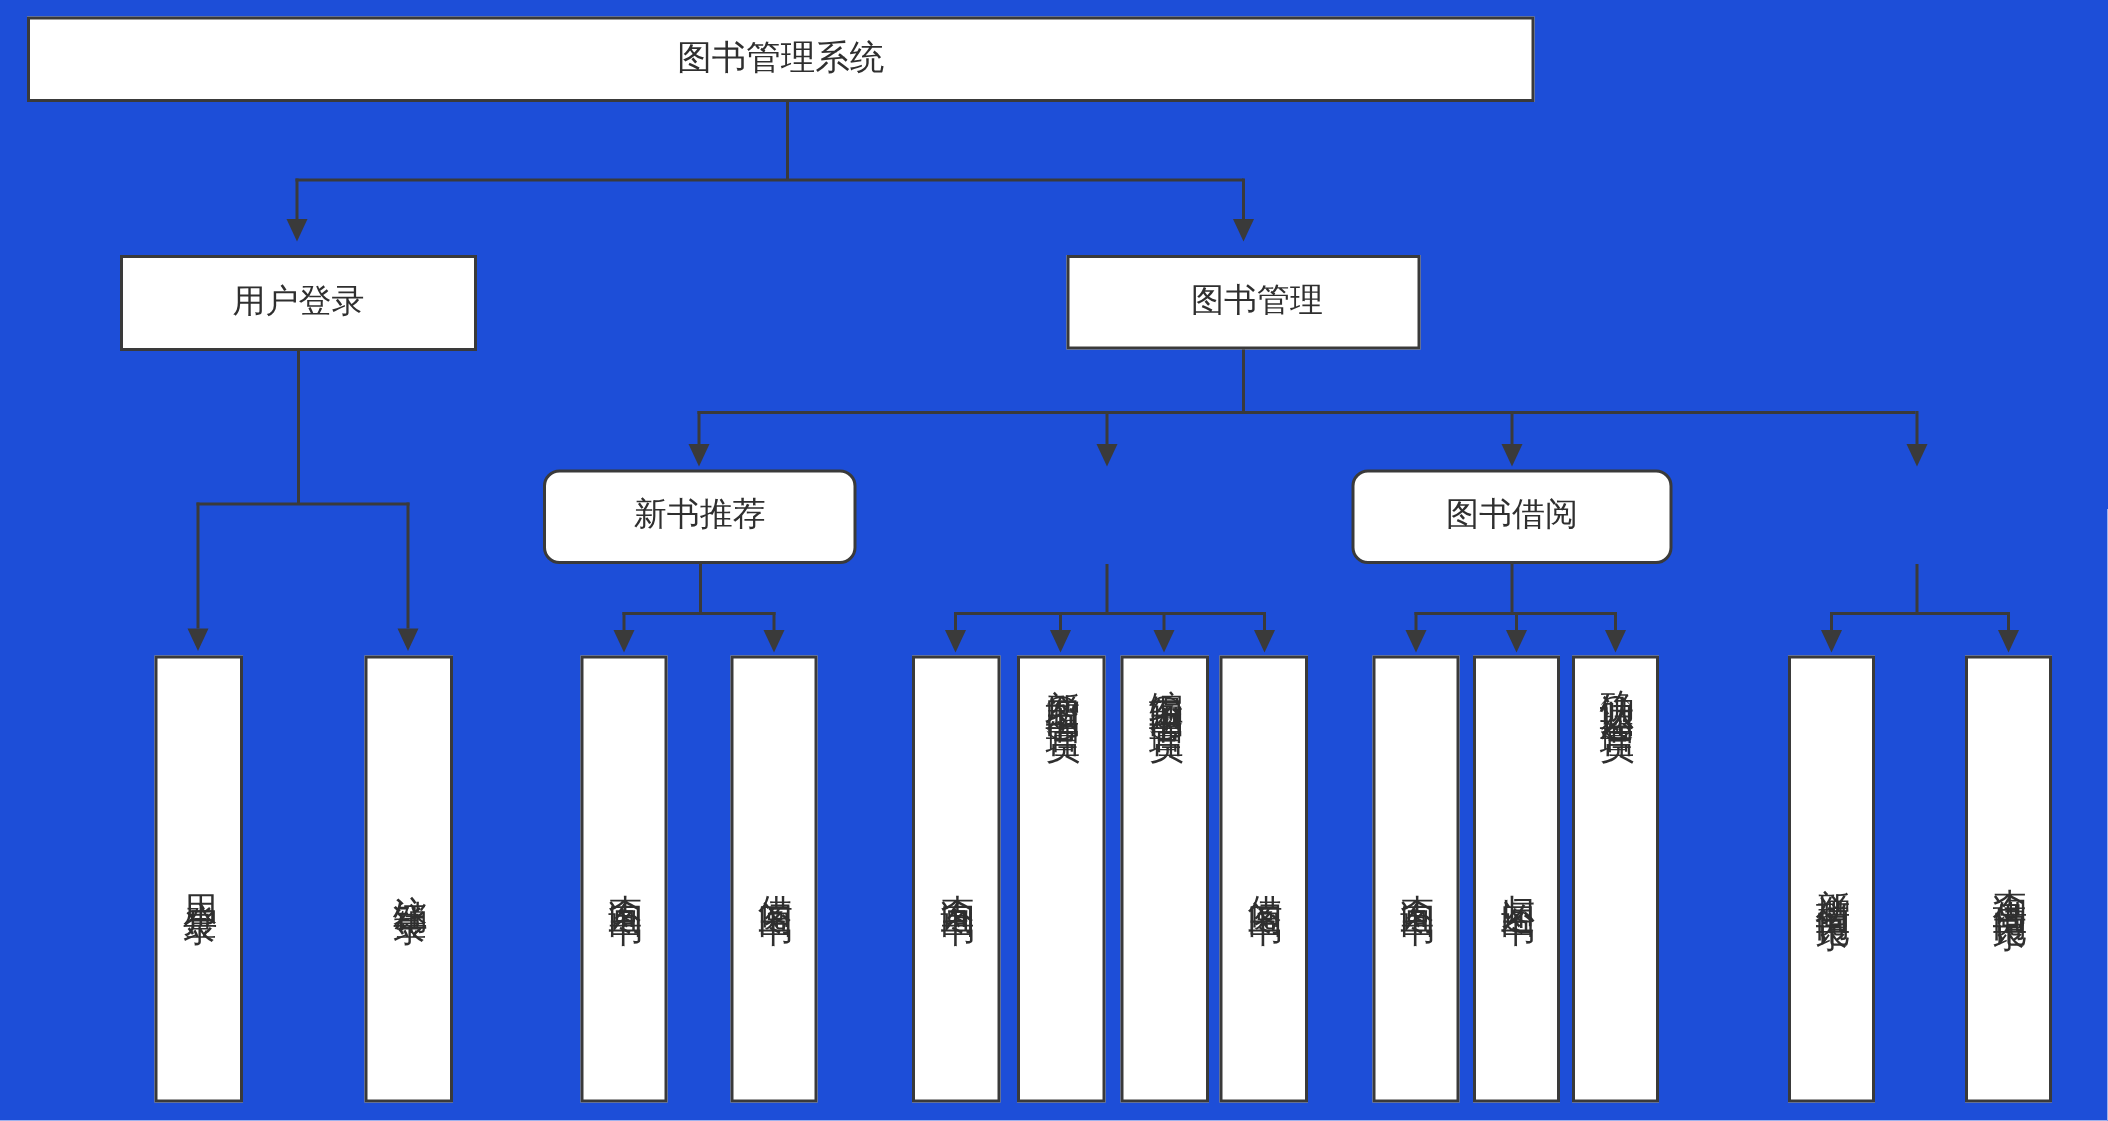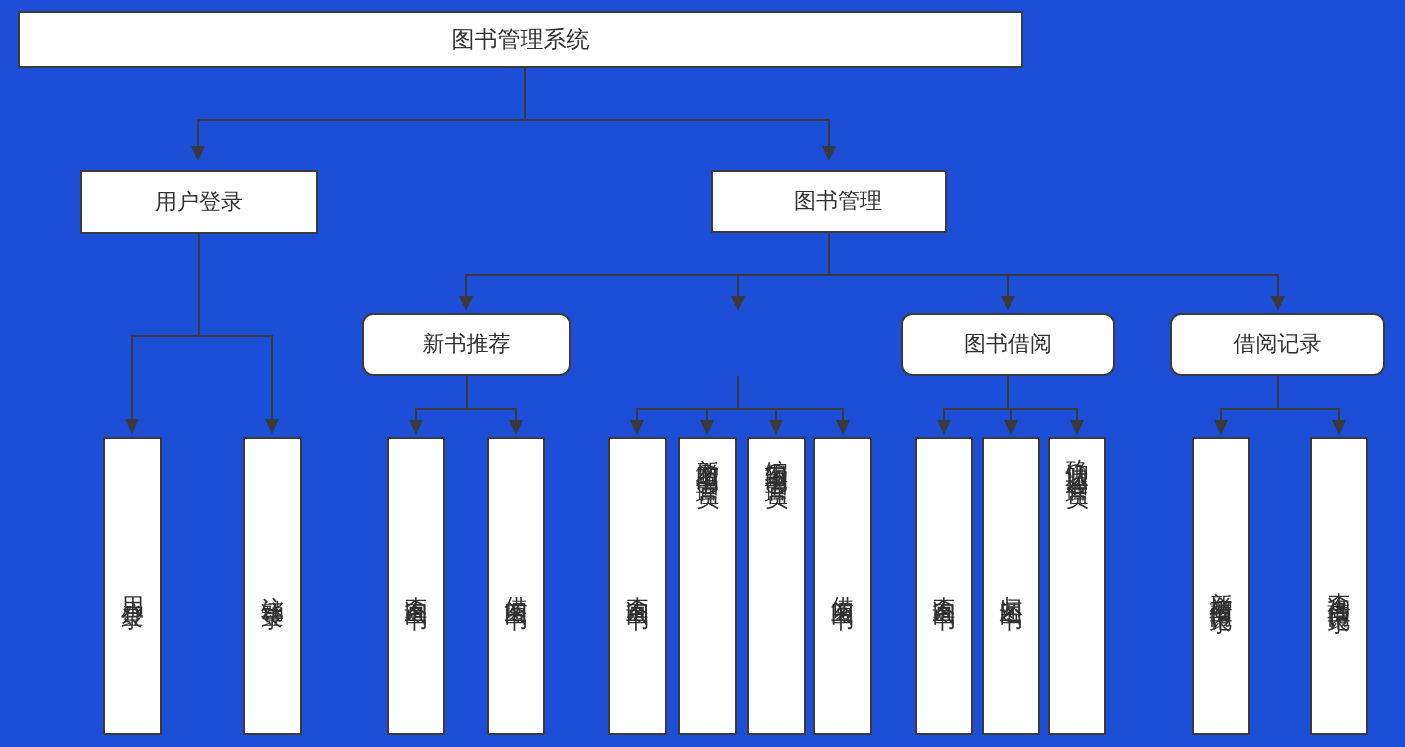--- a/index.html
+++ b/index.html
@@ -121,23 +121,20 @@
   <div class="arrow" style="left:1001px;top:296px;"></div>
   <div class="ln vln" style="left:1277px;top:274px;height:22px;"></div>
   <div class="arrow" style="left:1271px;top:296px;"></div>
 
   <div class="node lvl3" style="left:362px;top:313px;width:209px;height:63px;">
     <span>新书推荐</span>
   </div>
   <div class="node lvl3" style="left:901px;top:313px;width:214px;height:63px;">
     <span>图书借阅</span>
   </div>
-  <div class="node lvl3" style="left:1170px;top:313px;width:215px;height:63px;">
-    <span>借阅记录</span>
-  </div>
 
   <div class="ln vln" style="left:466px;top:376px;height:33px;"></div>
   <div class="ln hln" style="left:415px;top:408px;width:102px;"></div>
   <div class="ln vln" style="left:415px;top:408px;height:12px;"></div>
   <div class="arrow" style="left:409px;top:420px;"></div>
   <div class="ln vln" style="left:515px;top:408px;height:12px;"></div>
   <div class="arrow" style="left:509px;top:420px;"></div>
 
   <div class="ln vln" style="left:737px;top:376px;height:33px;"></div>
   <div class="ln hln" style="left:636px;top:408px;width:207px;"></div>

